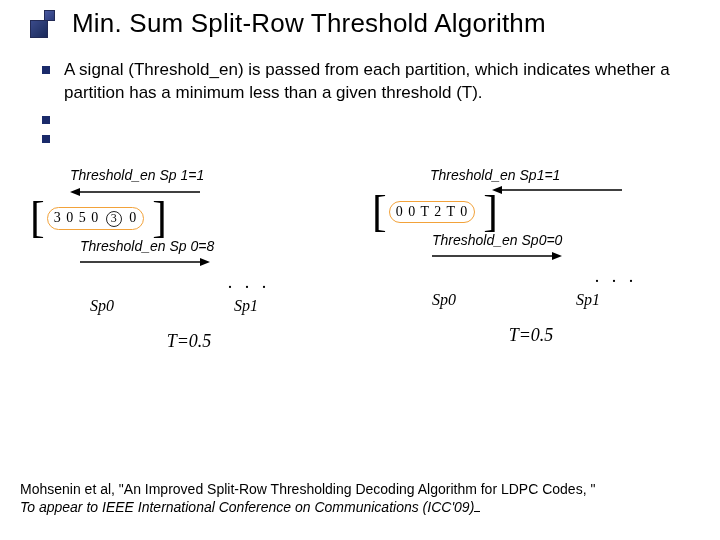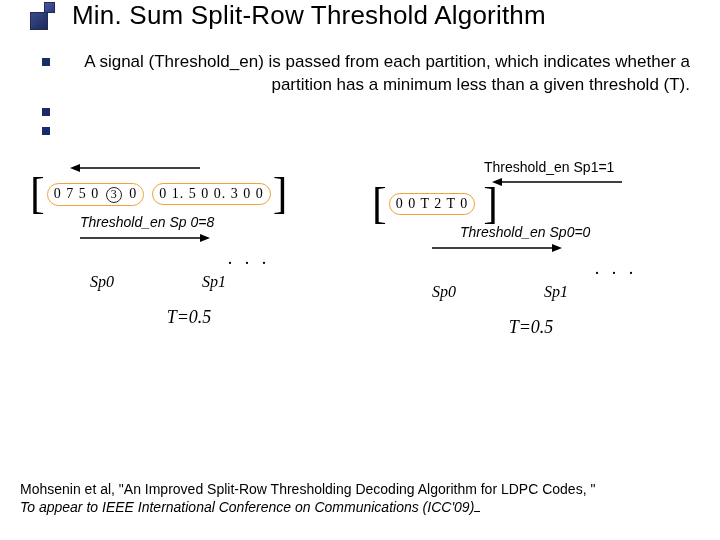--- a/index.html
+++ b/index.html
@@ -6,21 +6,21 @@
   body {
     width: 720px;
     height: 540px;
     background: #fff;
     font-family: Arial, Helvetica, sans-serif;
     color: #000;
     position: relative;
     overflow: hidden;
   }
   .slide {
-    padding: 0 30px 10px 30px;
+    padding: 8px 30px 10px 30px;
   }
   .title-row {
     display: flex;
     align-items: center;
     gap: 14px;
     margin-bottom: 20px;
   }
   .corner-squares {
     width: 28px;
     height: 28px;
@@ -50,21 +50,20 @@
     margin: 8px 0 24px 12px;
   }
   .bullets li {
     list-style: none;
     display: flex;
     align-items: flex-start;
     gap: 14px;
     font-size: 17px;
     line-height: 1.35;
     margin-bottom: 4px;
-    text-align: right;
   }
   .sq-bullet {
     width: 8px; height: 8px;
     background: #1a2a6a;
     flex-shrink: 0;
     margin-top: 7px;
   }
   .italic { font-style: italic; margin-top: 44px; }
   .diagram-wrap {
     display: flex;
@@ -75,22 +74,23 @@
   .diagram {
     width: 330px;
     position: relative;
   }
   .th-line {
     font-style: italic;
     font-size: 14px;
     margin-left: 40px;
   }
   .th-line-r {
-    font-size: 14px;
-    margin-left: 112px;
+    font-style: italic;
+    font-size: 14px;
+    margin-left: 58px;
   }
   .arrow-left,
   .arrow-right { display: block; margin: 2px 0 4px 40px; }
   .bracket-row {
     display: flex;
     align-items: center;
     gap: 2px;
     font-family: "Times New Roman", serif;
   }
   .bracket {
@@ -126,21 +126,21 @@
   }
   .dots {
     font-size: 18px;
     letter-spacing: 4px;
     text-align: center;
     margin: 2px 0 4px 120px;
     font-family: "Times New Roman", serif;
   }
   .sp-labels {
     display: flex;
-    gap: 88px;
+    gap: 120px;
     font-style: italic;
     font-family: "Times New Roman", serif;
     font-size: 16px;
     margin-left: 60px;
   }
   .tval {
     font-style: italic;
     font-family: "Times New Roman", serif;
     font-size: 18px;
     text-align: center;
@@ -183,31 +183,31 @@
       <span class="sq-bullet"></span>
     </li>
     <li>
       <span class="sq-bullet"></span>
     </li>
   </ul>
 
   <div class="diagram-wrap">
 
     <div class="diagram">
+      <div class="th-line">Threshold_en Sp 1=1</div>
       <svg class="arrow-left" width="130" height="14">
         <line x1="130" y1="7" x2="6" y2="7" stroke="#000" stroke-width="1.5"></line>
         <polygon points="0,7 10,3 10,11" fill="#000"></polygon>
       </svg>
       <div class="bracket-row">
         <span class="bracket">[</span>
         <span class="pill">
-          <span>0 7 5 0</span><span class="gap"></span><span class="circled">3</span><span class="gap"></span><span>0</span>
+          <span>3 0 5 0</span><span class="gap"></span><span class="circled">3</span><span class="gap"></span><span>0</span>
         </span>
         <span style="width:4px;"></span>
-        <span class="pill">0 1. 5 0 0. 3 0 0</span>
         <span class="bracket">]</span>
       </div>
       <div class="th2">Threshold_en Sp 0=8</div>
       <svg width="130" height="16" style="margin-left:50px;">
         <line x1="0" y1="8" x2="124" y2="8" stroke="#000" stroke-width="1.5"></line>
         <polygon points="130,8 120,4 120,12" fill="#000"></polygon>
       </svg>
       <div class="dots">. . .</div>
       <div class="sp-labels">
         <span>Sp0</span>
@@ -221,21 +221,21 @@
       <svg width="130" height="14" style="margin-left:120px;">
         <line x1="130" y1="7" x2="6" y2="7" stroke="#000" stroke-width="1.5"></line>
         <polygon points="0,7 10,3 10,11" fill="#000"></polygon>
       </svg>
       <div class="bracket-row">
         <span class="bracket">[</span>
         <span class="pill">0 0 T 2 T 0</span>
         <span style="width:4px;"></span>
         <span class="bracket">]</span>
       </div>
-      <div class="th2" style="margin-left:88px;">Threshold_en Sp0=0</div>
+      <div class="th2" style="margin-left:60px;">Threshold_en Sp0=0</div>
       <svg width="130" height="16" style="margin-left:60px;">
         <line x1="0" y1="8" x2="124" y2="8" stroke="#000" stroke-width="1.5"></line>
         <polygon points="130,8 120,4 120,12" fill="#000"></polygon>
       </svg>
       <div class="dots" style="margin-left:170px;">. . .</div>
       <div class="sp-labels">
         <span>Sp0</span>
         <span>Sp1</span>
       </div>
       <div class="tval">T=0.5</div>

